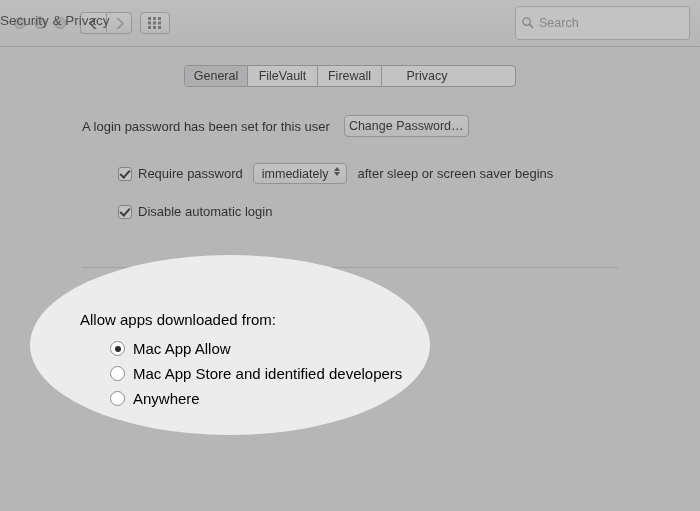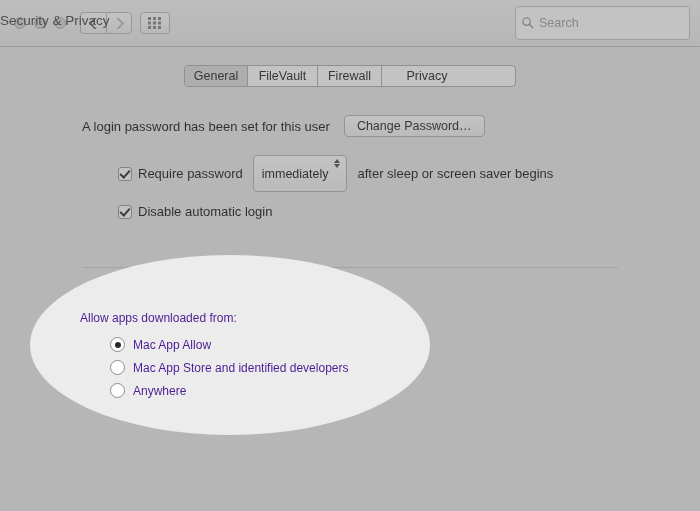--- a/index.html
+++ b/index.html
@@ -22,36 +22,36 @@
 
   .content { position: relative; padding: 18px 22px 22px 22px; height: calc(511px - 47px); }
 
   .tabs { width: 332px; height: 22px; margin: 0 auto; display: flex; border: 1px solid #b2b2b2; border-radius: 4px; overflow: hidden; background: #fff; }
   .tab { flex: none; font-size: 12.5px; text-align: center; line-height: 20px; color: #2c2c2c; border-right: 1px solid #b2b2b2; }
   .tab:last-child { border-right: none; }
   .tab.sel { background: #e0e0e2; }
 
   .panel-inner { padding: 28px 60px 0 60px; color: #1f1f1f; font-size: 13px; }
   .row1 { display: flex; align-items: center; gap: 14px; margin-bottom: 10px; }
-  .btn { height: 22px; border: 1px solid #b7b7b7; border-radius: 4px; background: linear-gradient(#ffffff,#f2f2f2); font-size: 12.5px; padding: 0 12px; line-height: 20px; color: #2c2c2c; }
+  .btn { height: 22px; border: 1px solid #b7b7b7; border-radius: 4px; background: linear-gradient(#ffffff,#f2f2f2); font-size: 12.5px; padding: 0 4px; line-height: 20px; color: #2c2c2c; }
   .btn.disabled { color: #a0a0a0; }
   .chkline { display: flex; align-items: center; gap: 6px; padding: 4px 0 4px 36px; font-size: 13px; color: #1f1f1f; }
   .checkbox { width: 14px; height: 14px; border: 1px solid #9e9e9e; border-radius: 3px; background: #fff; display: flex; align-items: center; justify-content: center; position: relative; flex: none; }
   .checkbox.checked::after { content: ""; position: absolute; left: 3px; top: 0px; width: 4px; height: 8px; border: solid #333; border-width: 0 2px 2px 0; transform: rotate(42deg); }
-  .select { display: inline-flex; align-items: center; height: 37px; border: 1px solid #b7b7b7; border-radius: 4px; background: linear-gradient(#ffffff,#f2f2f2); padding: 0 18px 0 8px; font-size: 12.5px; position: relative; margin: 4px 4px; }
+  .select { display: inline-flex; align-items: center; height: 21px; border: 1px solid #b7b7b7; border-radius: 4px; background: linear-gradient(#ffffff,#f2f2f2); padding: 0 18px 0 8px; font-size: 12.5px; position: relative; margin: 12px 4px; }
   .select .arrows { position: absolute; right: 5px; top: 3px; width: 7px; display: flex; flex-direction: column; gap: 1px; }
   .select .arrows span { width: 0; height: 0; border-left: 3px solid transparent; border-right: 3px solid transparent; }
   .select .arrows .up { border-bottom: 4px solid #555; }
   .select .arrows .dn { border-top: 4px solid #555; }
 
   .divider { height: 1px; background: #cfcfcf; margin: 44px 0 0 0; }
 
   .spotlight-holder { position: absolute; inset: 0; z-index: 60; pointer-events: none; }
   .spotlight { position: absolute; left: 30px; top: 255px; width: 400px; height: 180px; background: #ececec; border-radius: 50%; }
-  .gatekeeper { position: absolute; left: 80px; top: 311px; z-index: 70; font-size: 12px; color: #4c1d95; }
+  .gatekeeper { position: absolute; left: 80px; top: 311px; z-index: 70; font-size: 15px; color: #000000; }
   .gk-title { margin-bottom: 8px; }
   .gk-opt { display: flex; align-items: center; gap: 8px; padding: 4px 0 4px 30px; }
   .radio { width: 15px; height: 15px; border-radius: 50%; border: 1px solid #8d8d8d; background: #fff; display: flex; align-items: center; justify-content: center; flex: none; }
   .radio.sel::after { content: ""; width: 6px; height: 6px; border-radius: 50%; background: #2b2b2b; }
 </style>
 </head>
 <body>
 
 <div class="titlebar">
   <div class="traffic">

